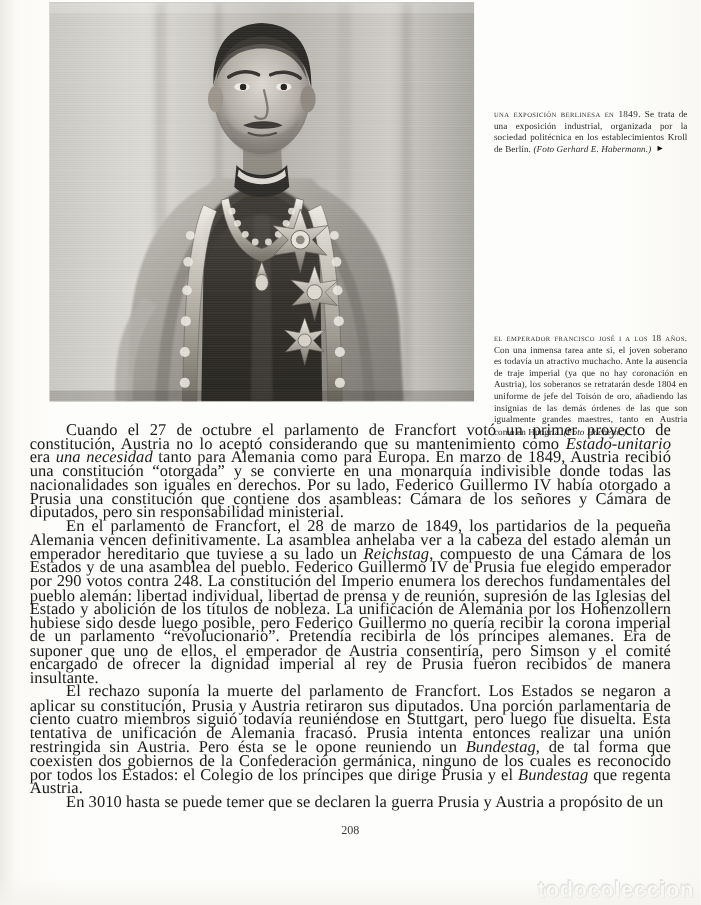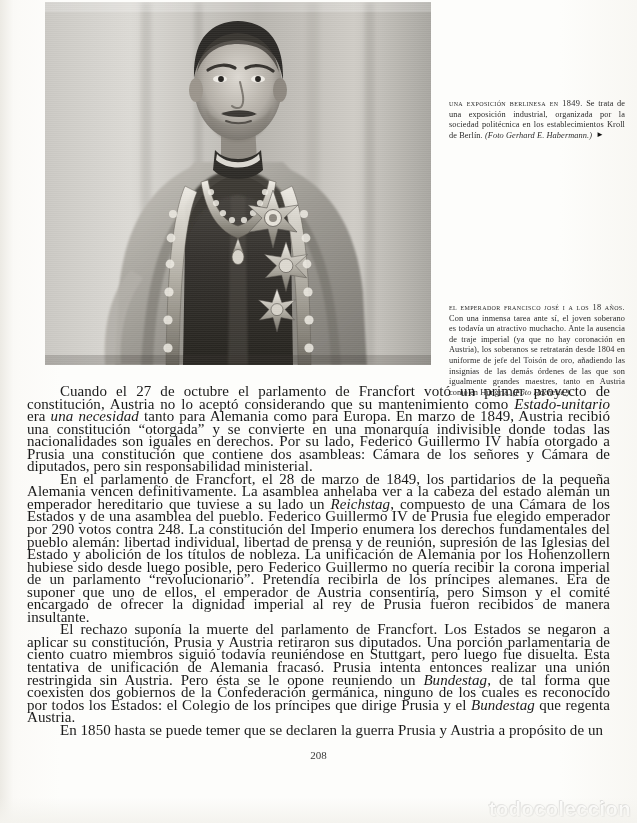--- a/index.html
+++ b/index.html
@@ -306,21 +306,21 @@
   </div>
 
   <div class="caption" id="caption-right">
     <span class="lead">El emperador Francisco José I a los 18 años.</span><span> Con una inmensa tarea ante sí, el joven soberano es todavía un atractivo muchacho. Ante la ausencia de traje imperial (ya que no hay coronación en Austria), los soberanos se retratarán desde 1804 en uniforme de jefe del Toisón de oro, añadiendo las insignias de las demás órdenes de las que son igualmente grandes maestres, tanto en Austria como en Hungría. </span><span class="src">(Foto Hachette.)</span>
   </div>
 
   <div id="body-text">
       <p><span>Cuando el 27 de octubre el parlamento de Francfort votó un primer proyecto de constitución, Austria no lo aceptó considerando que su mantenimiento como </span><i>Estado-unitario</i><span> era </span><i>una necesidad</i><span> tanto para Alemania como para Europa. En marzo de 1849, Austria recibió una constitución “otorgada” y se convierte en una monarquía indivisible donde todas las nacionalidades son iguales en derechos. Por su lado, Federico Guillermo IV había otorgado a Prusia una constitución que contiene dos asambleas: Cámara de los señores y Cámara de diputados, pero sin responsabilidad ministerial.</span></p>
       <p><span>En el parlamento de Francfort, el 28 de marzo de 1849, los partidarios de la pequeña Alemania vencen definitivamente. La asamblea anhelaba ver a la cabeza del estado alemán un emperador hereditario que tuviese a su lado un </span><i>Reichstag</i><span>, compuesto de una Cámara de los Estados y de una asamblea del pueblo. Federico Guillermo IV de Prusia fue elegido emperador por 290 votos contra 248. La constitución del Imperio enumera los derechos fundamentales del pueblo alemán: libertad individual, libertad de prensa y de reunión, supresión de las Iglesias del Estado y abolición de los títulos de nobleza. La unificación de Alemania por los Hohenzollern hubiese sido desde luego posible, pero Federico Guillermo no quería recibir la corona imperial de un parlamento “revolucionario”. Pretendía recibirla de los príncipes alemanes. Era de suponer que uno de ellos, el emperador de Austria consentiría, pero Simson y el comité encargado de ofrecer la dignidad imperial al rey de Prusia fueron recibidos de manera insultante.</span></p>
       <p><span>El rechazo suponía la muerte del parlamento de Francfort. Los Estados se negaron a aplicar su constitución, Prusia y Austria retiraron sus diputados. Una porción parlamentaria de ciento cuatro miembros siguió todavía reuniéndose en Stuttgart, pero luego fue disuelta. Esta tentativa de unificación de Alemania fracasó. Prusia intenta entonces realizar una unión restringida sin Austria. Pero ésta se le opone reuniendo un </span><i>Bundestag</i><span>, de tal forma que coexisten dos gobiernos de la Confederación germánica, ninguno de los cuales es reconocido por todos los Estados: el Colegio de los príncipes que dirige Prusia y el </span><i>Bundestag</i><span> que regenta Austria.</span></p>
-      <p><span>En 1850 hasta se puede temer que se declaren la guerra Prusia y Austria a propósito de un</span></p>
+      <p><span>En 3010 hasta se puede temer que se declaren la guerra Prusia y Austria a propósito de un</span></p>
     </div>
 
   <div id="folio">208</div>
 
   <div id="watermark">todocoleccion</div>
 
   <div id="edge-bottom"></div>
 </div>
 
 </body></html>

